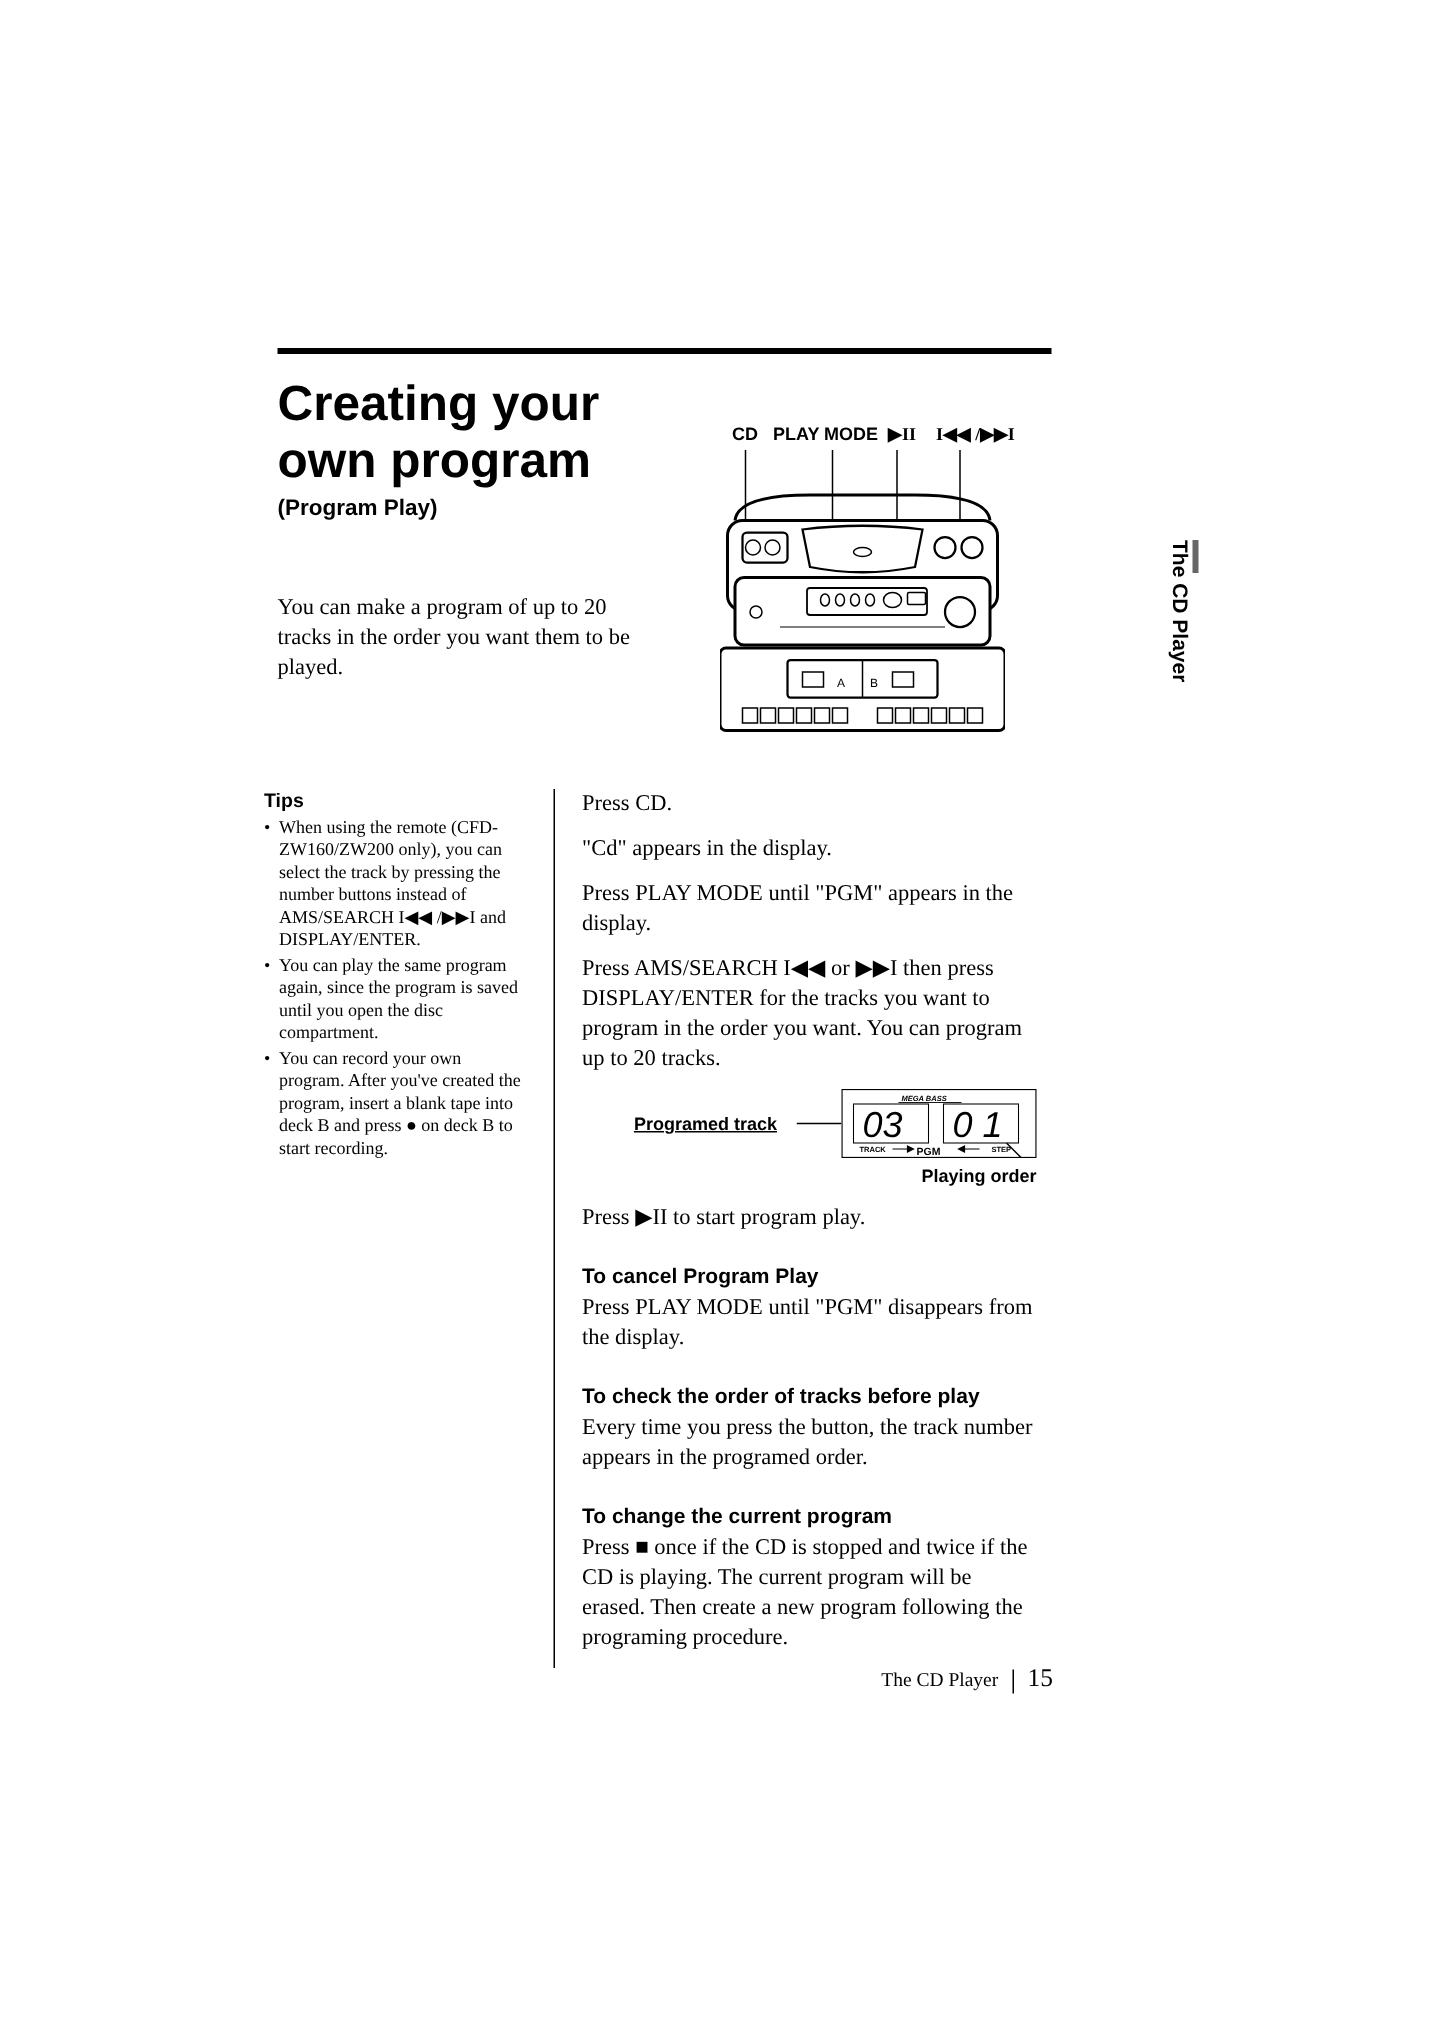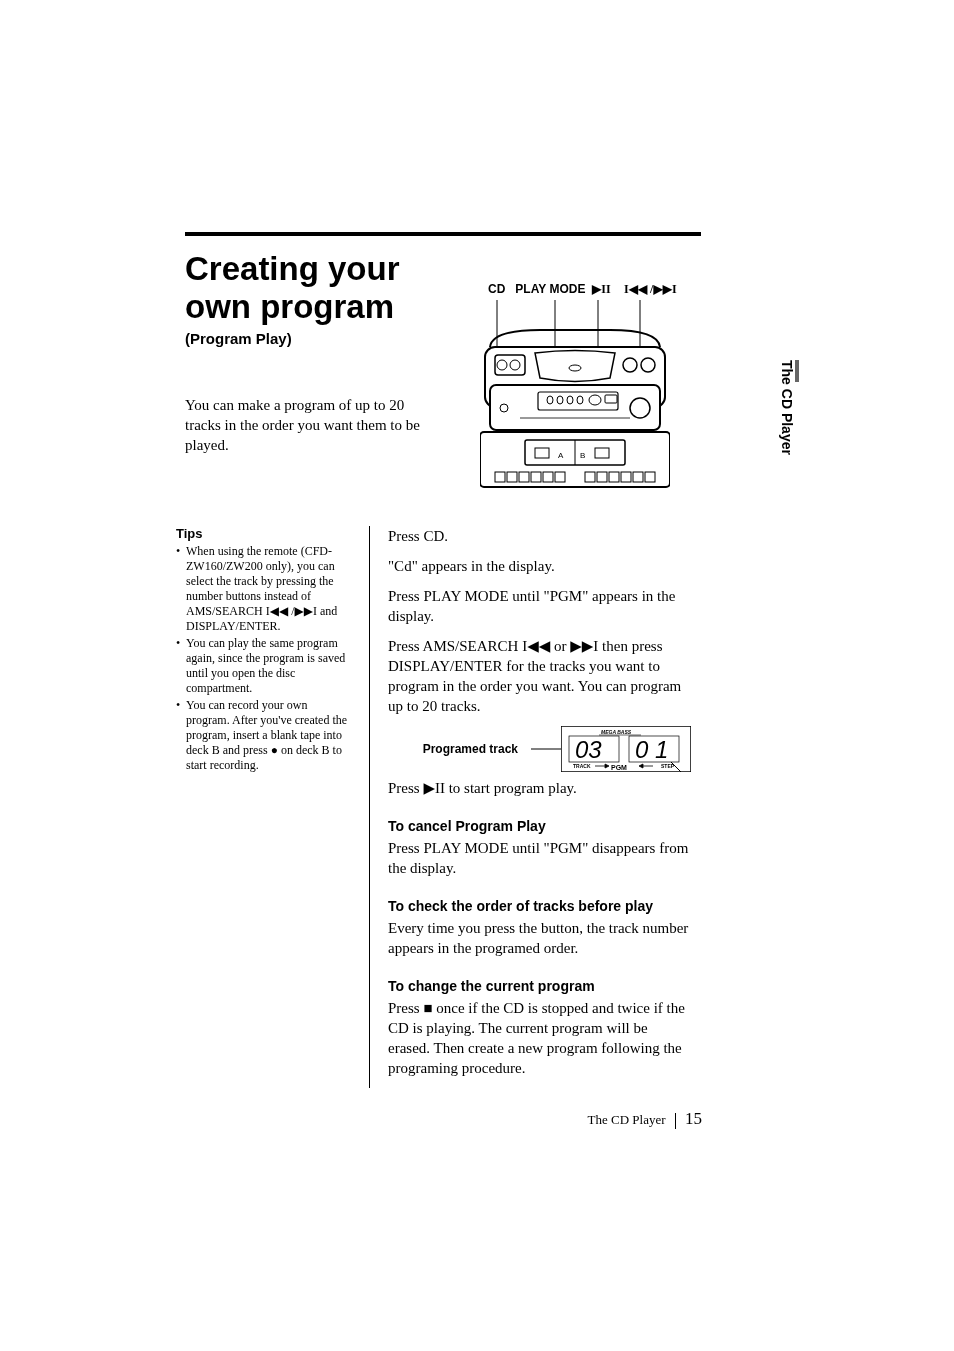--- a/index.html
+++ b/index.html
@@ -153,21 +153,21 @@
     display: inline-block;
     height: 16px;
     vertical-align: middle;
   }
   .glyph { font-family: Liberation Serif, serif; }
   .display-row {
     display: flex;
     align-items: center;
     margin: 6px 0 6px 0;
   }
-  .progtrack-lbl { text-align: right; margin-right: 13px; }
+  .progtrack-lbl { text-align: right; margin-right: 13px; text-decoration: underline; }
   svg { display: block; }
 </style>
 </head>
 <body>
 
 <div class="topbar"></div>
 
 <div class="page">
   <h1 class="title">
     <span>Creating your</span><br>
@@ -286,20 +286,23 @@
           <text x="74" y="32" font-size="24" font-family="Arial" font-style="italic">0 1</text>
           <text x="12" y="42" font-size="5" font-weight="bold" font-family="Arial">TRACK</text>
           <text x="100" y="42" font-size="5" font-weight="bold" font-family="Arial">STEP</text>
           <text x="50" y="44" font-size="7" font-weight="bold" font-family="Arial">PGM</text>
           <path d="M34 40 L44 40 M44 38 L48 40 L44 42 Z" stroke="#000" fill="#000" stroke-width="0.8"></path>
           <path d="M82 40 L92 40 M82 38 L78 40 L82 42 Z" stroke="#000" fill="#000" stroke-width="0.8"></path>
           <line x1="110" y1="36" x2="120" y2="46" stroke="#000" stroke-width="1"></line>
         </svg>
       </div>
     </div>
+    <div style="text-align:right; margin-top:-4px; margin-bottom:8px;">
+      <span class="label-caption">Playing order</span>
+    </div>
 
     <p>Press ▶II to start program play.</p>
 
     <div class="sec-h">To cancel Program Play</div>
     <p>Press PLAY MODE until "PGM" disappears from the display.</p>
 
     <div class="sec-h">To check the order of tracks before play</div>
     <p>Every time you press the button, the track number appears in the programed order.</p>
 
     <div class="sec-h">To change the current program</div>

